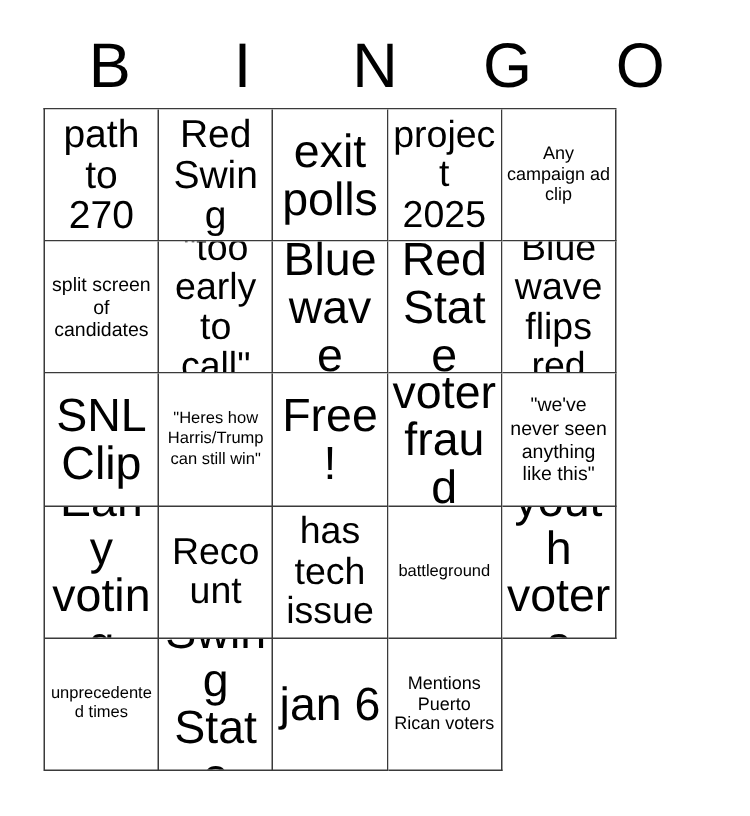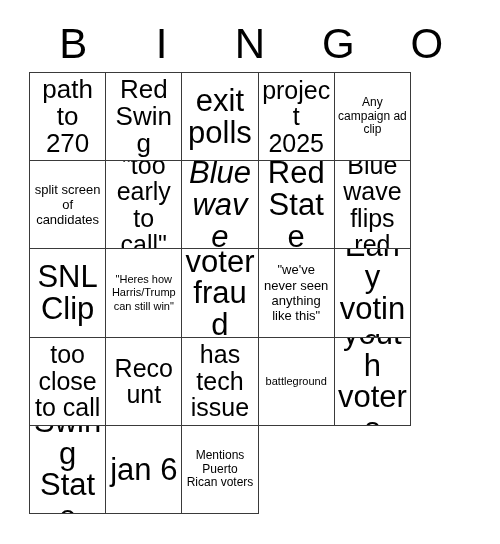--- a/index.html
+++ b/index.html
@@ -121,63 +121,66 @@
     <div class="bingo-cell" style="border-right-color: rgb(58, 58, 58); border-bottom-color: rgb(58, 58, 58);">
         <span class="cell-text fs-sm">Any campaign ad clip</span>
       </div>
 
     <div class="bingo-cell" style="border-right-color: rgb(58, 58, 58); border-bottom-color: rgb(58, 58, 58);">
         <span class="cell-text fs-xs">split screen of candidates</span>
       </div>
     <div class="bingo-cell" style="border-right-color: rgb(58, 58, 58); border-bottom-color: rgb(58, 58, 58);">
         <span class="cell-text fs-md">"too early to call"</span>
       </div>
-    <div class="bingo-cell" style="border-right-color: rgb(58, 58, 58); border-bottom-color: rgb(58, 58, 58); font-style: italic;">
+    <div class="bingo-cell" style="border-right-color: rgb(58, 58, 58); border-bottom-color: rgb(58, 58, 58);">
         <span class="cell-text fs-xl">Blue wave</span>
       </div>
     <div class="bingo-cell" style="border-right-color: rgb(58, 58, 58); border-bottom-color: rgb(58, 58, 58);">
         <span class="cell-text fs-xl">Red State</span>
       </div>
     <div class="bingo-cell" style="border-right-color: rgb(58, 58, 58); border-bottom-color: rgb(58, 58, 58);">
         <span class="cell-text fs-md">Blue wave flips red</span>
       </div>
 
     <div class="bingo-cell" style="border-right-color: rgb(58, 58, 58); border-bottom-color: rgb(58, 58, 58);">
         <span class="cell-text fs-xl">SNL Clip</span>
       </div>
     <div class="bingo-cell" style="border-right-color: rgb(58, 58, 58); border-bottom-color: rgb(58, 58, 58);">
         <span class="cell-text fs-xxs">"Heres how Harris/Trump can still win"</span>
       </div>
     <div class="bingo-cell" style="border-right-color: rgb(58, 58, 58); border-bottom-color: rgb(58, 58, 58);">
+        <span class="cell-text fs-xl">Free!</span>
+      </div>
+    <div class="bingo-cell" style="border-right-color: rgb(58, 58, 58); border-bottom-color: rgb(58, 58, 58);">
         <span class="cell-text fs-xl">voter fraud</span>
       </div>
     <div class="bingo-cell" style="border-right-color: rgb(58, 58, 58); border-bottom-color: rgb(58, 58, 58);">
         <span class="cell-text fs-xs">"we've never seen anything like this"</span>
       </div>
 
     <div class="bingo-cell" style="border-right-color: rgb(58, 58, 58); border-bottom-color: rgb(58, 58, 58);">
         <span class="cell-text fs-xl">Early voting</span>
-      </div>
-    <div class="bingo-cell" style="border-right-color: rgb(58, 58, 58); border-bottom-color: rgb(58, 58, 58);">
-        <span class="cell-text fs-md">too close to call</span>
       </div>
     <div class="bingo-cell" style="border-right-color: rgb(58, 58, 58); border-bottom-color: rgb(58, 58, 58);">
         <span class="cell-text fs-md">Recount</span>
       </div>
     <div class="bingo-cell" style="border-right-color: rgb(58, 58, 58); border-bottom-color: rgb(58, 58, 58);">
         <span class="cell-text fs-md">host has tech issues</span>
       </div>
     <div class="bingo-cell" style="border-right-color: rgb(58, 58, 58); border-bottom-color: rgb(58, 58, 58);">
         <span class="cell-text fs-xxs">battleground</span>
       </div>
 
     <div class="bingo-cell" style="border-right-color: rgb(58, 58, 58); border-bottom-color: rgb(58, 58, 58);">
         <span class="cell-text fs-xl">youth voters</span>
       </div>
     <div class="bingo-cell" style="border-right-color: rgb(58, 58, 58); border-bottom-color: rgb(58, 58, 58);">
+        <span class="cell-text fs-xxs">unprecedented times</span>
+      </div>
+    <div class="bingo-cell" style="border-right-color: rgb(58, 58, 58); border-bottom-color: rgb(58, 58, 58);">
         <span class="cell-text fs-xl">Swing State</span>
       </div>
     <div class="bingo-cell" style="border-right-color: rgb(58, 58, 58); border-bottom-color: rgb(58, 58, 58);">
         <span class="cell-text fs-xl">jan 6</span>
       </div>
     <div class="bingo-cell" style="border-right-color: rgb(58, 58, 58); border-bottom-color: rgb(58, 58, 58);">
         <span class="cell-text fs-sm">Mentions Puerto Rican voters</span>
       </div>
   </div>
 

